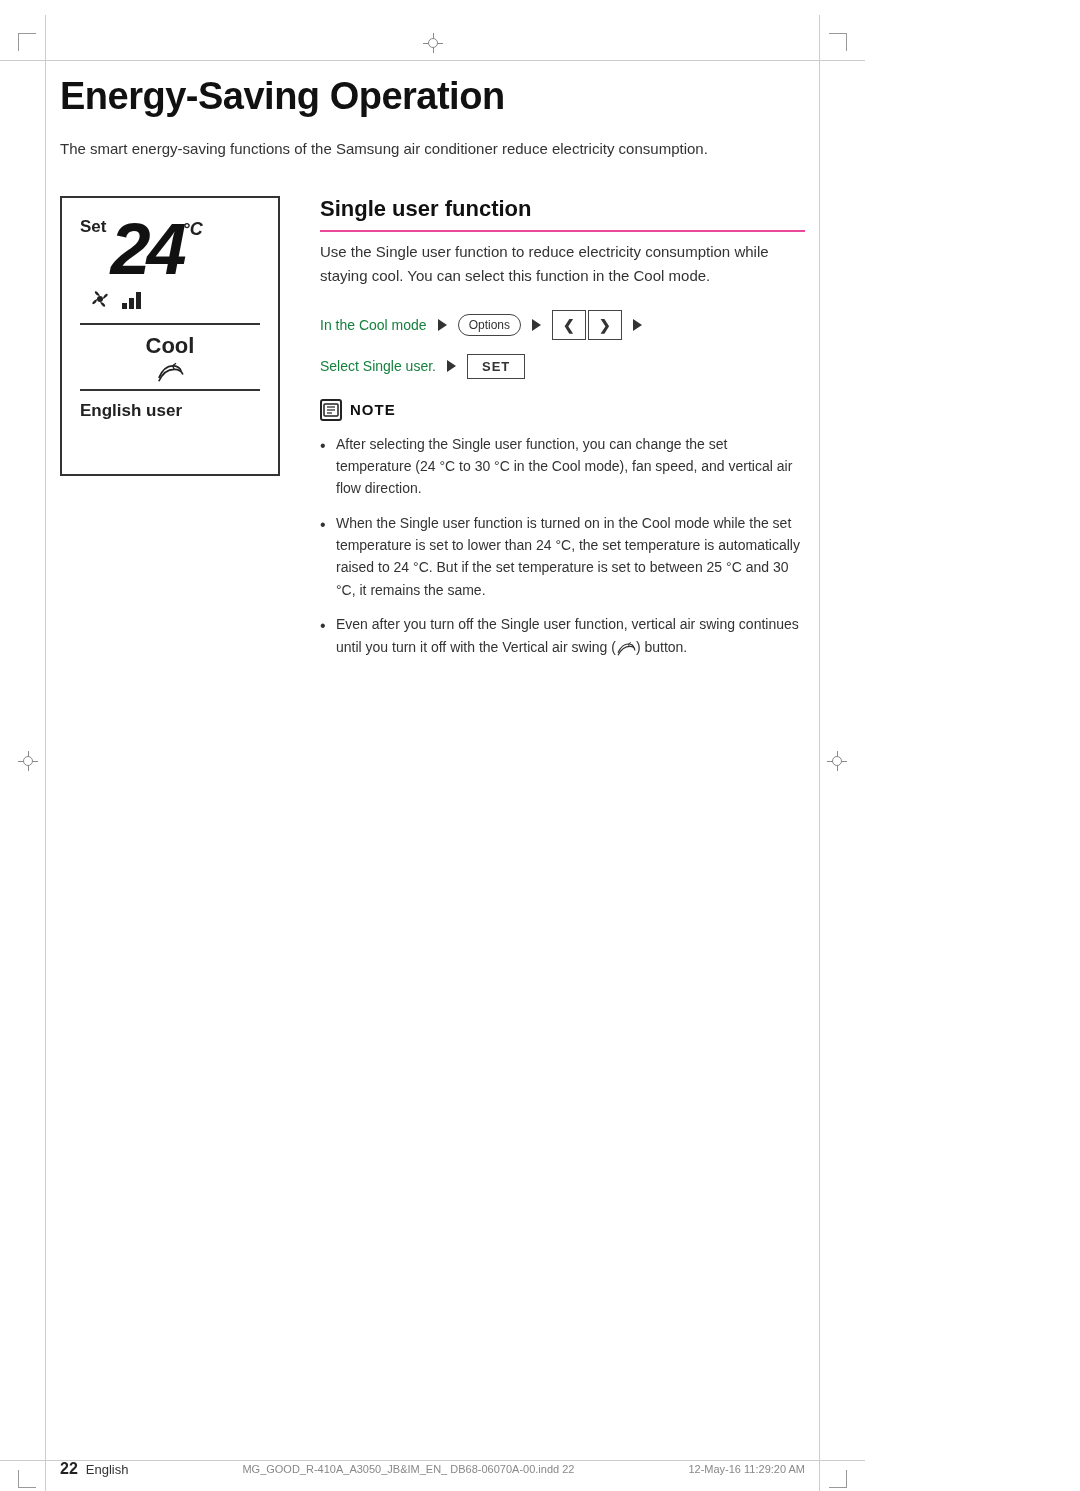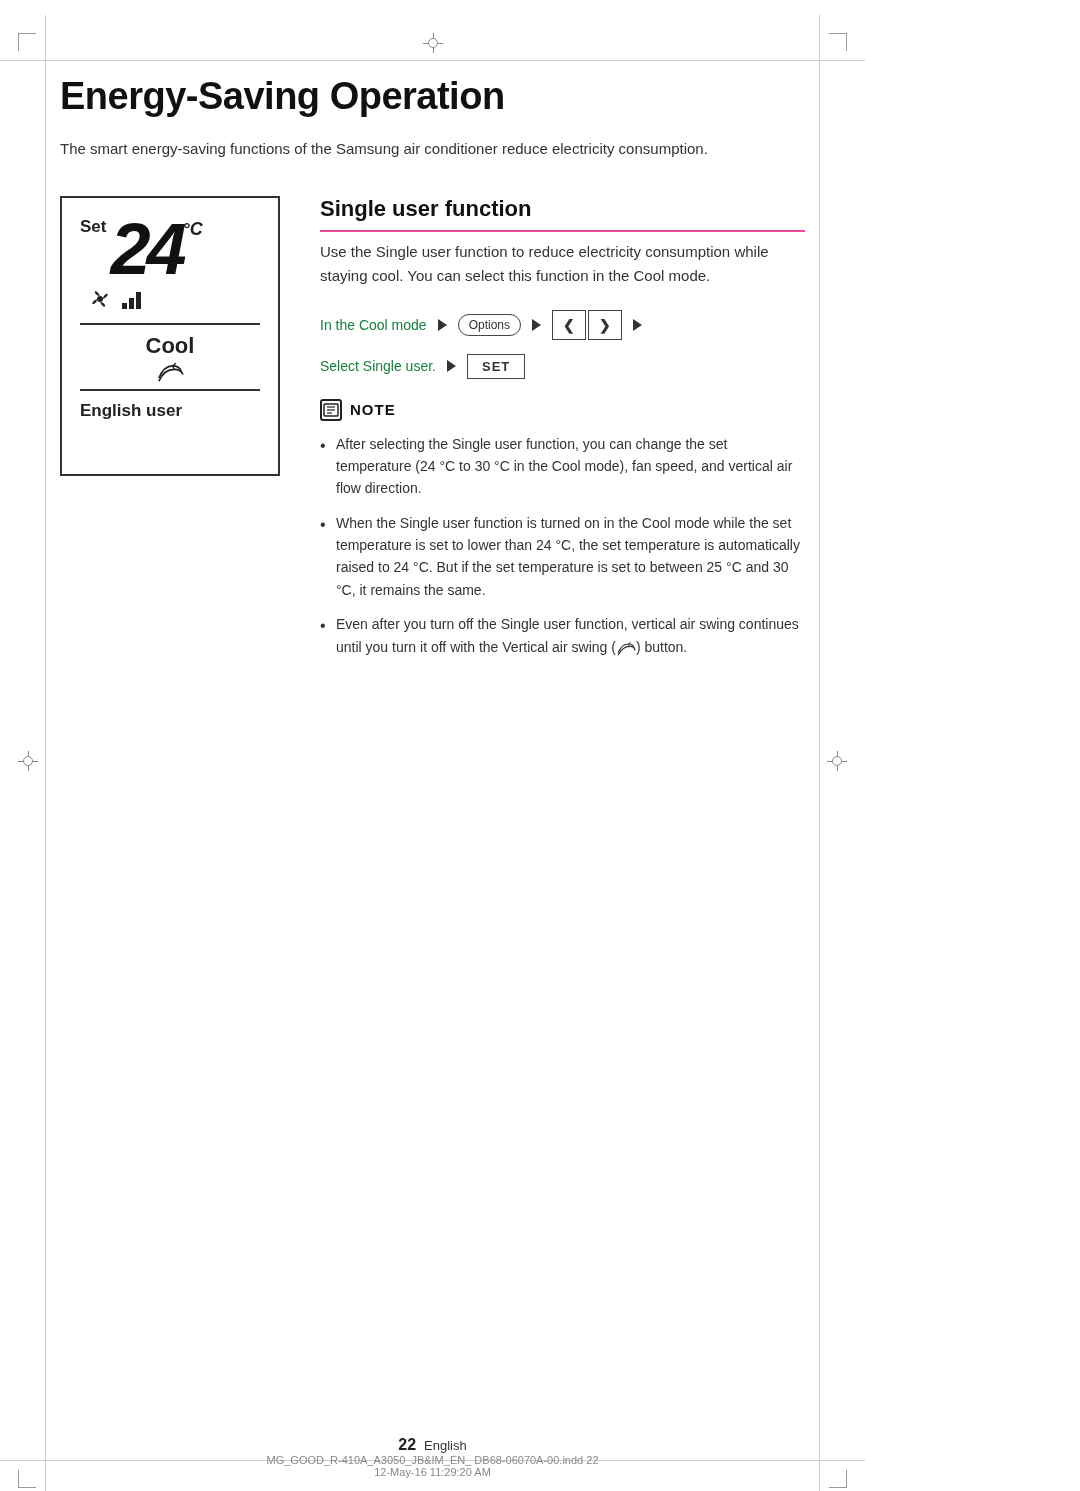--- a/index.html
+++ b/index.html
@@ -389,21 +389,20 @@
 
     
     .page-footer {
       position: absolute;
       bottom: 28px;
       left: 60px;
       right: 60px;
       display: flex;
       align-items: center;
       justify-content: space-between;
-      flex-direction: column;
     }
 
     .page-number-area {
       display: flex;
       align-items: center;
       gap: 8px;
     }
 
     .page-number {
       font-size: 16px;

